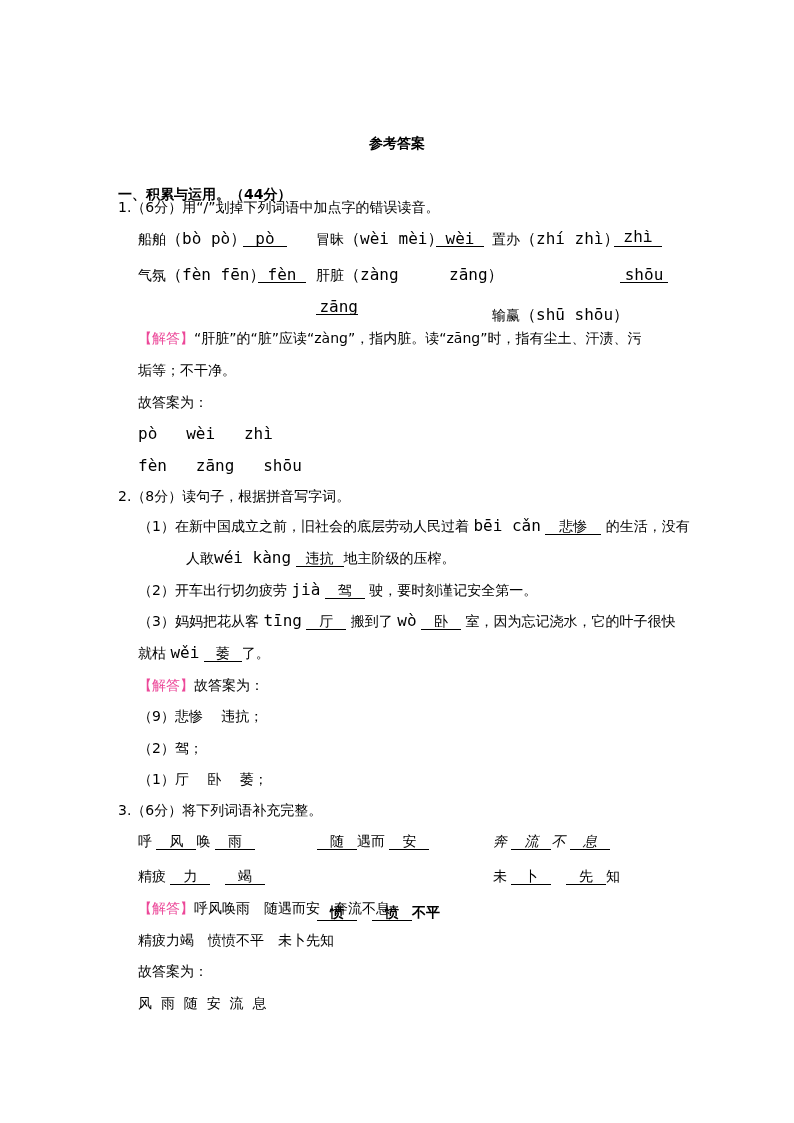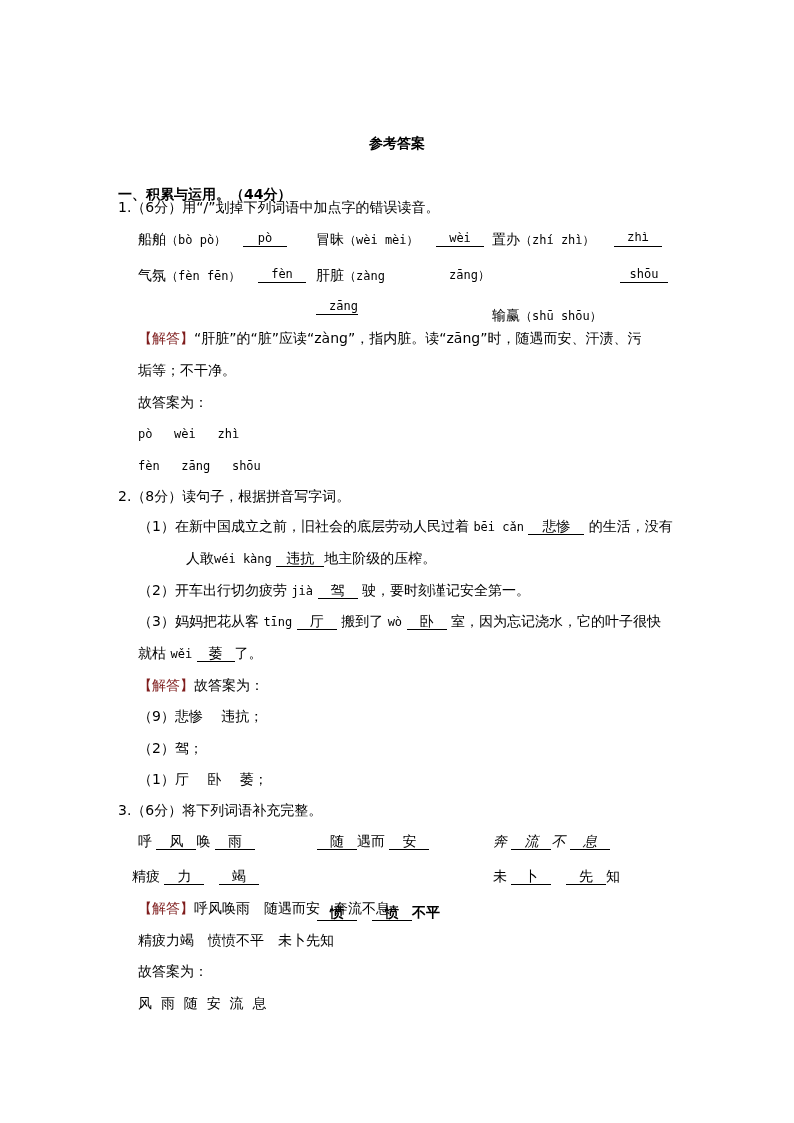--- a/index.html
+++ b/index.html
@@ -1,23 +1,23 @@
 <!DOCTYPE html>
 <html><head>
 <meta charset="utf-8">
 <style>
   html, body { margin: 0; padding: 0; background: #ffffff; }
   body { width: 794px; height: 1123px; position: relative; overflow: hidden;
          font-family: "DejaVu Sans", "Liberation Sans", sans-serif; color: #000; font-size: 14px; }
   .abs { position: absolute; white-space: nowrap; line-height: 16px; }
   .title { left: 0; width: 794px; text-align: center; top: 135px; font-weight: bold; font-size: 14px; }
   .sec { font-weight: bold; }
-  .py { font-family: "DejaVu Sans Mono", "Liberation Mono", monospace; font-size: 12px; }
+  .py { font-family: "DejaVu Sans Mono", "Liberation Mono", monospace; font-size: 16px; }
   .blank { display: inline-block; border-bottom: 1px solid #000; text-align: center; line-height: 15px; }
-  .ans { color: #7f1d1d; }
+  .ans { color: #ec4899; }
 </style>
 </head>
 <body>
 
 <div class="abs title">参考答案</div>
 <div class="abs sec" style="left:118px;top:166px;margin-top:20px;">一、积累与运用。（44分）</div>
 
 <div class="abs" style="left:118px;top:199px;">1.（6分）用“/”划掉下列词语中加点字的错误读音。</div>
 
 <div class="abs" style="left:138px;top:231px;">
@@ -45,21 +45,21 @@
 </div>
 <div class="abs py" style="left:449px;top:267px;">zāng）</div>
 <div class="abs py blank" style="left:316px;top:299px;width:42px;text-align:right;">zāng</div>
 
 <div class="abs" style="left:492px;top:267px;margin-top:40px;">
   <span>输赢</span><span class="py">（shū shōu）</span>
 </div>
 <div class="abs py blank" style="left:620px;top:267px;width:48px;">shōu</div>
 
 <div class="abs" style="left:138px;top:330px;">
-  <span class="ans">【解答】</span><span>“肝脏”的“脏”应读“zàng”，指内脏。读“zāng”时，随遇而安、汗渍、污</span>
+  <span class="ans">【解答】</span><span>“肝脏”的“脏”应读“zàng”，指内脏。读“zāng”时，指有尘土、汗渍、污</span>
 </div>
 <div class="abs" style="left:138px;top:362px;">垢等；不干净。</div>
 <div class="abs" style="left:138px;top:394px;">故答案为：</div>
 <div class="abs py" style="left:138px;top:426px;white-space:pre;">pò   wèi   zhì</div>
 <div class="abs py" style="left:138px;top:458px;white-space:pre;">fèn   zāng   shōu</div>
 
 <div class="abs" style="left:118px;top:488px;">2.（8分）读句子，根据拼音写字词。</div>
 
 <div class="abs" style="left:138px;top:518px;">
   <span>（1）在新中国成立之前，旧社会的底层劳动人民过着</span>
@@ -111,21 +111,21 @@
 <div class="abs" style="left:317px;top:833px;">
   <span class="blank" style="width:40px;">随</span><span>遇而</span>
   <span class="blank" style="width:40px;">安</span>
 </div>
 <div class="abs" style="left:493px;top:833px;font-style:italic;">
   <span>奔</span>
   <span class="blank" style="width:40px;">流</span><span>不</span>
   <span class="blank" style="width:40px;">息</span>
 </div>
 
-<div class="abs" style="left:132px;top:868px;">
+<div class="abs" style="left:138px;top:868px;">
   <span>精疲</span>
   <span class="blank" style="width:40px;">力</span>
   <span class="blank" style="width:40px;margin-left:10px;">竭</span>
 </div>
 <div class="abs" style="left:317px;top:904px;font-weight:bold;">
   <span class="blank" style="width:40px;">愤</span>
   <span class="blank" style="width:40px;margin-left:10px;">愤</span><span>不平</span>
 </div>
 <div class="abs" style="left:493px;top:868px;">
   <span>未</span>

